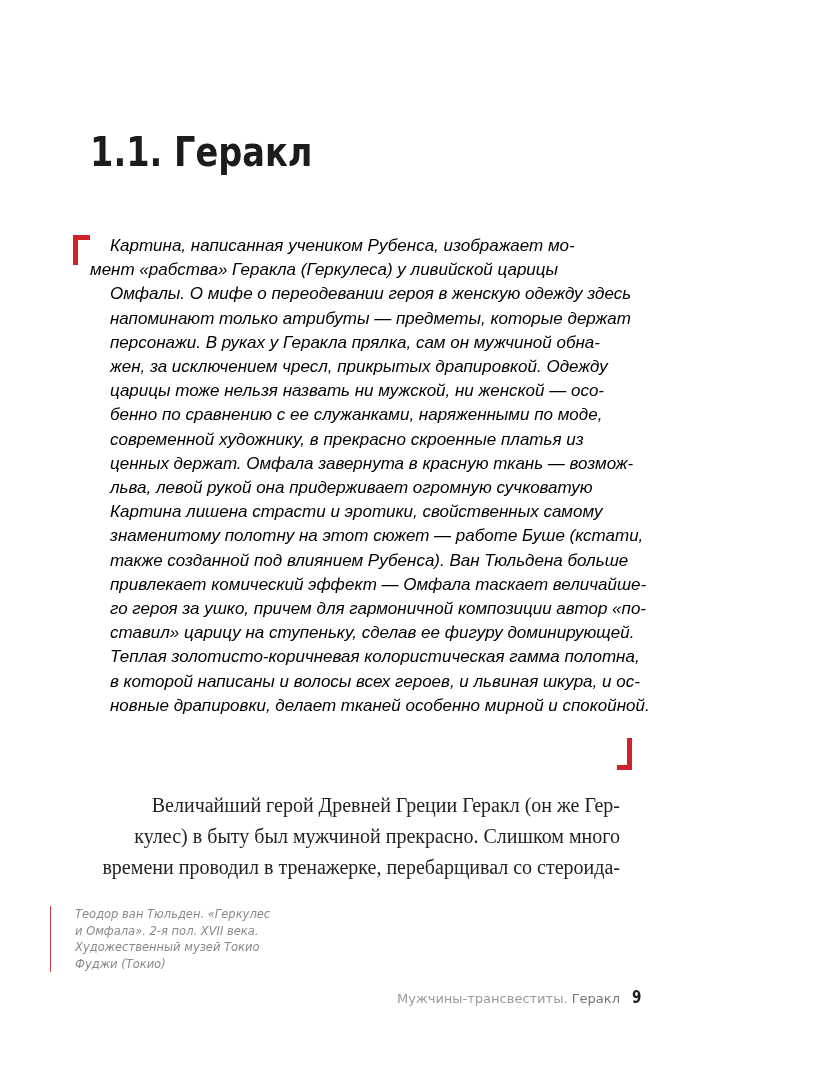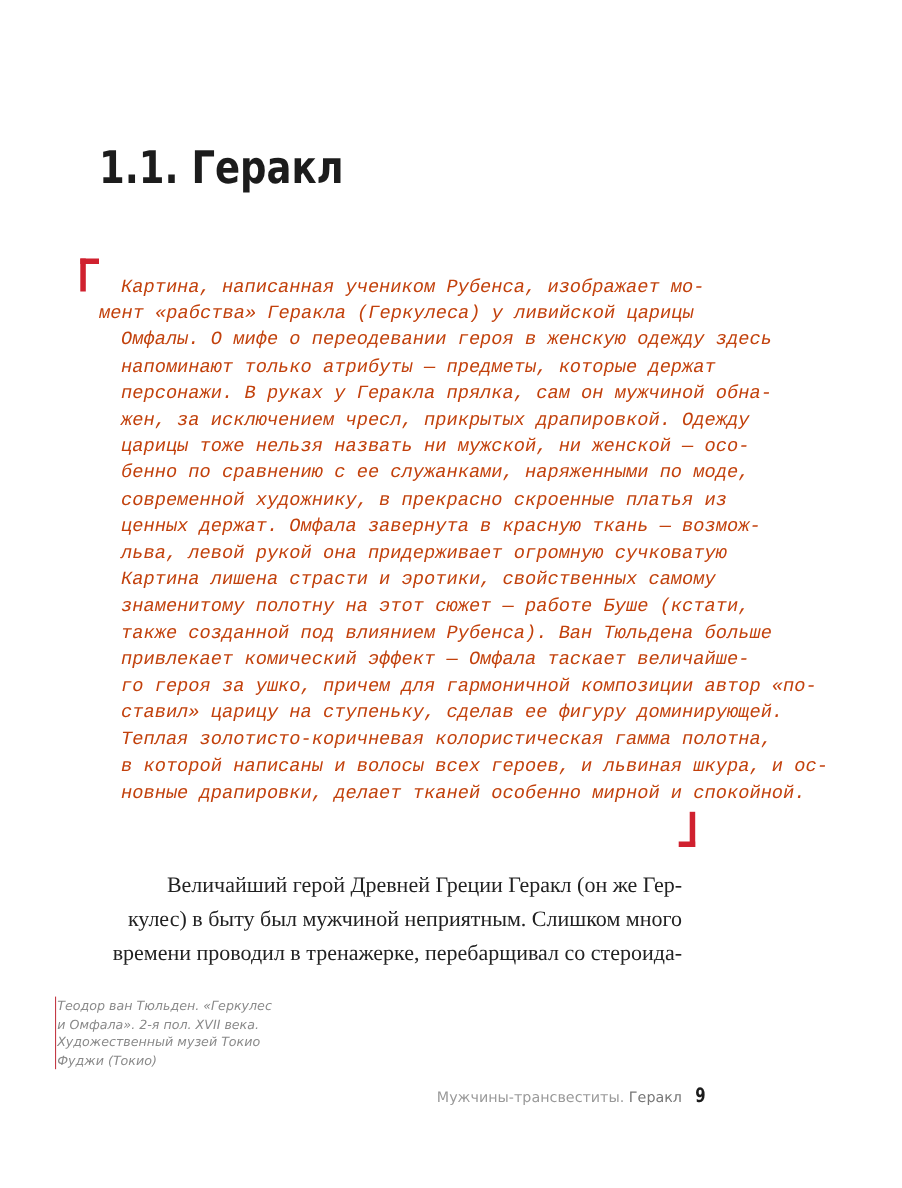--- a/index.html
+++ b/index.html
@@ -16,33 +16,33 @@
     .bracket-open {
       position: absolute; left: 73px; top: 235px; width: 17px; height: 30px;
       border-left: 5px solid #d0212f; border-top: 5px solid #d0212f; box-sizing: border-box;
     }
     .bracket-close {
       position: absolute; left: 617px; top: 738px; width: 15px; height: 32px;
       border-right: 5px solid #d0212f; border-bottom: 5px solid #d0212f; box-sizing: border-box;
     }
     .quote {
       position: absolute; left: 90px; top: 234px; width: 530px;
-      font-family: Liberation Mono, monospace; font-style: italic;
-      font-size: 17px; line-height: 24.2px; color: #c2410c; margin-top: 16px;
+      font-family: Liberation Sans, sans-serif; font-style: italic;
+      font-size: 17px; line-height: 24.2px; color: #000000;
     }
     .quote p { margin: 0; text-indent: 20px; }
     .quote .line { display: block; white-space: nowrap; }
     .body-text {
       position: absolute; left: 90px; top: 790px; width: 530px;
       font-family: "Liberation Serif", serif; font-size: 20px; line-height: 31px; color: #222; text-align: right;
     }
     .body-text .line { display: block; white-space: nowrap; }
     .body-text .first { padding-left: 25px; }
     .caption {
-      position: absolute; left: 50px; top: 906px; padding-left: 1px;
+      position: absolute; left: 50px; top: 906px; padding-left: 24px;
       border-left: 1.5px solid #c43a45;
       font-family: "DejaVu Sans", sans-serif; font-style: italic;
       font-size: 11.5px; line-height: 16.5px; color: #8a8a8a;
     }
     .caption .line { display: block; white-space: nowrap; }
     .footer {
       position: absolute; right: 200px; top: 991px;
       font-family: "DejaVu Sans", sans-serif; font-size: 13px; color: #9a9a9a;
     }
     .footer .bold-part { color: #777; }
@@ -83,21 +83,21 @@
     <span class="line">Теплая золотисто-коричневая колористическая гамма полотна,</span>
     <span class="line">в которой написаны и волосы всех героев, и львиная шкура, и ос-</span>
     <span class="line">новные драпировки, делает тканей особенно мирной и спокойной.</span>
   </p>
 </div>
 
 <div class="bracket-close"></div>
 
 <div class="body-text">
   <span class="line first">Величайший герой Древней Греции Геракл (он же Гер-</span>
-  <span class="line">кулес) в быту был мужчиной неприятным. Слишком много</span>
+  <span class="line">кулес) в быту был мужчиной прекрасно. Слишком много</span>
   <span class="line">времени проводил в тренажерке, перебарщивал со стероида-</span>
 </div>
 
 <div class="caption">
   <span class="line">Теодор ван Тюльден. «Геркулес</span>
   <span class="line">и Омфала». 2-я пол. XVII века.</span>
   <span class="line">Художественный музей Токио</span>
   <span class="line">Фуджи  (Токио)</span>
 </div>
 

